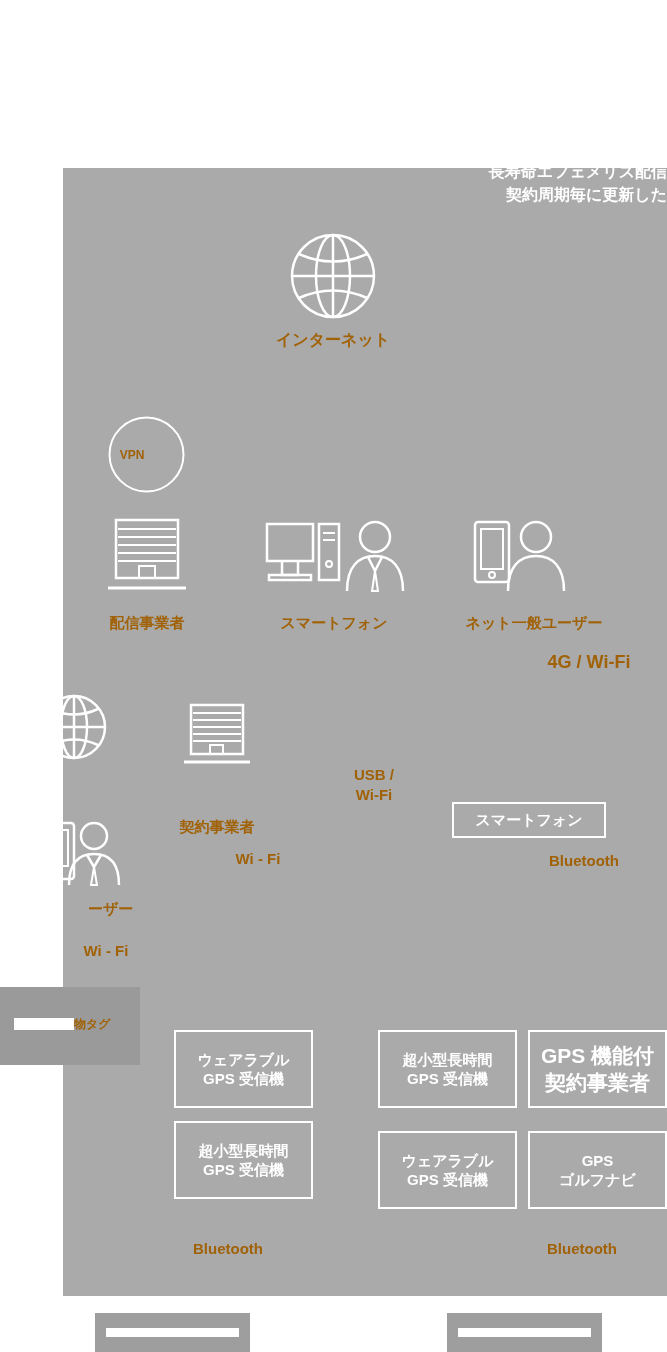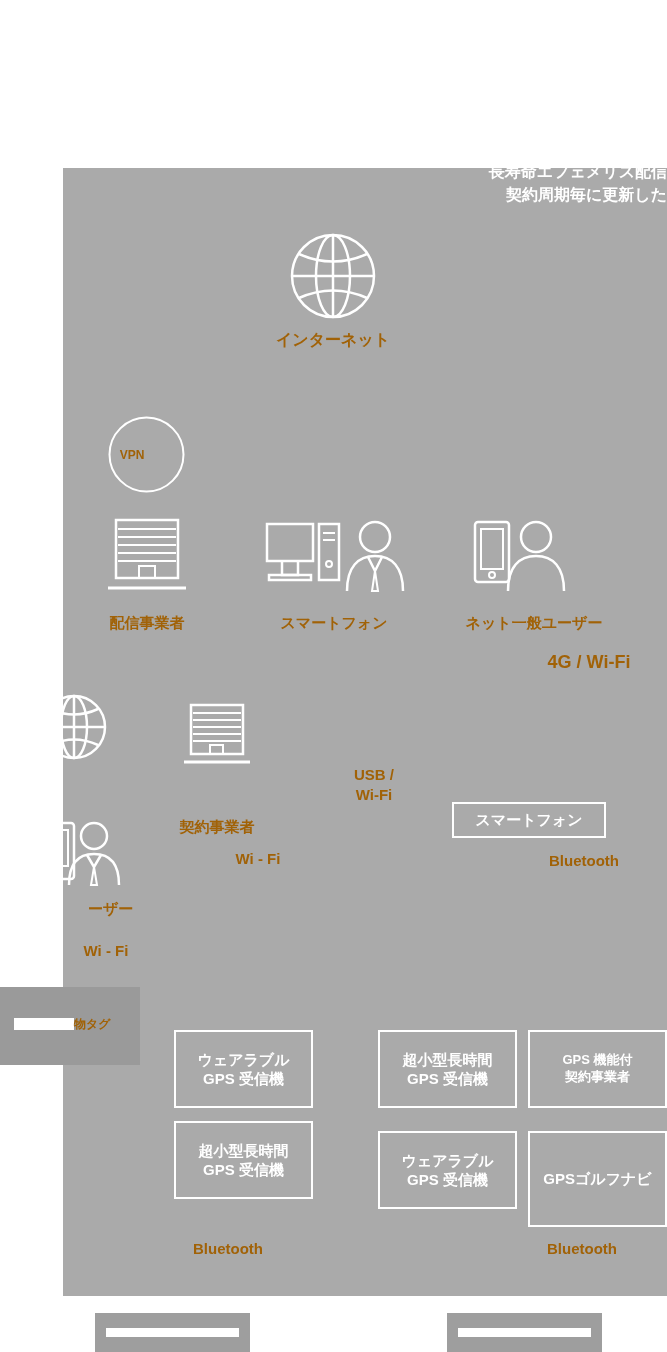--- a/index.html
+++ b/index.html
@@ -231,34 +231,34 @@
   <div class="lbl" style="left:74px; top:1016px; font-size:12px;">物タグ</div>
 
   <div class="box" style="left:174px; top:987px; width:139px; height:78px; font-size:15px; flex-direction:column;">
     <span>ウェアラブル</span>
     <span>GPS 受信機</span>
   </div>
   <div class="box" style="left:378px; top:987px; width:139px; height:78px; font-size:15px; flex-direction:column;">
     <span>超小型長時間</span>
     <span>GPS 受信機</span>
   </div>
-  <div class="box" style="left:528px; top:987px; width:139px; height:78px; font-size:13px; flex-direction:column;">
+  <div class="box" style="left:528px; top:987px; width:139px; height:78px; font-size:21px; flex-direction:column;">
     <span>GPS 機能付</span>
     <span>契約事業者</span>
   </div>
 
   <div class="box" style="left:174px; top:1078px; width:139px; height:78px; font-size:15px; flex-direction:column;">
     <span>超小型長時間</span>
     <span>GPS 受信機</span>
   </div>
   <div class="box" style="left:378px; top:1088px; width:139px; height:78px; font-size:15px; flex-direction:column;">
     <span>ウェアラブル</span>
     <span>GPS 受信機</span>
   </div>
-  <div class="box" style="left:528px; top:1088px; width:139px; height:96px; font-size:15px; ">
+  <div class="box" style="left:528px; top:1088px; width:139px; height:78px; font-size:15px; flex-direction:column;">
     <span>GPS</span>
     <span>ゴルフナビ</span>
   </div>
 
   <div class="lbl center" style="left:228px; top:1239px; font-size:15px;">Bluetooth</div>
   <div class="lbl center" style="left:582px; top:1239px; font-size:15px;">Bluetooth</div>
 
   <div class="footbtn" style="left:95px; top:1313px; width:155px; height:39px;">
     <span class="mask"></span>
   </div>

